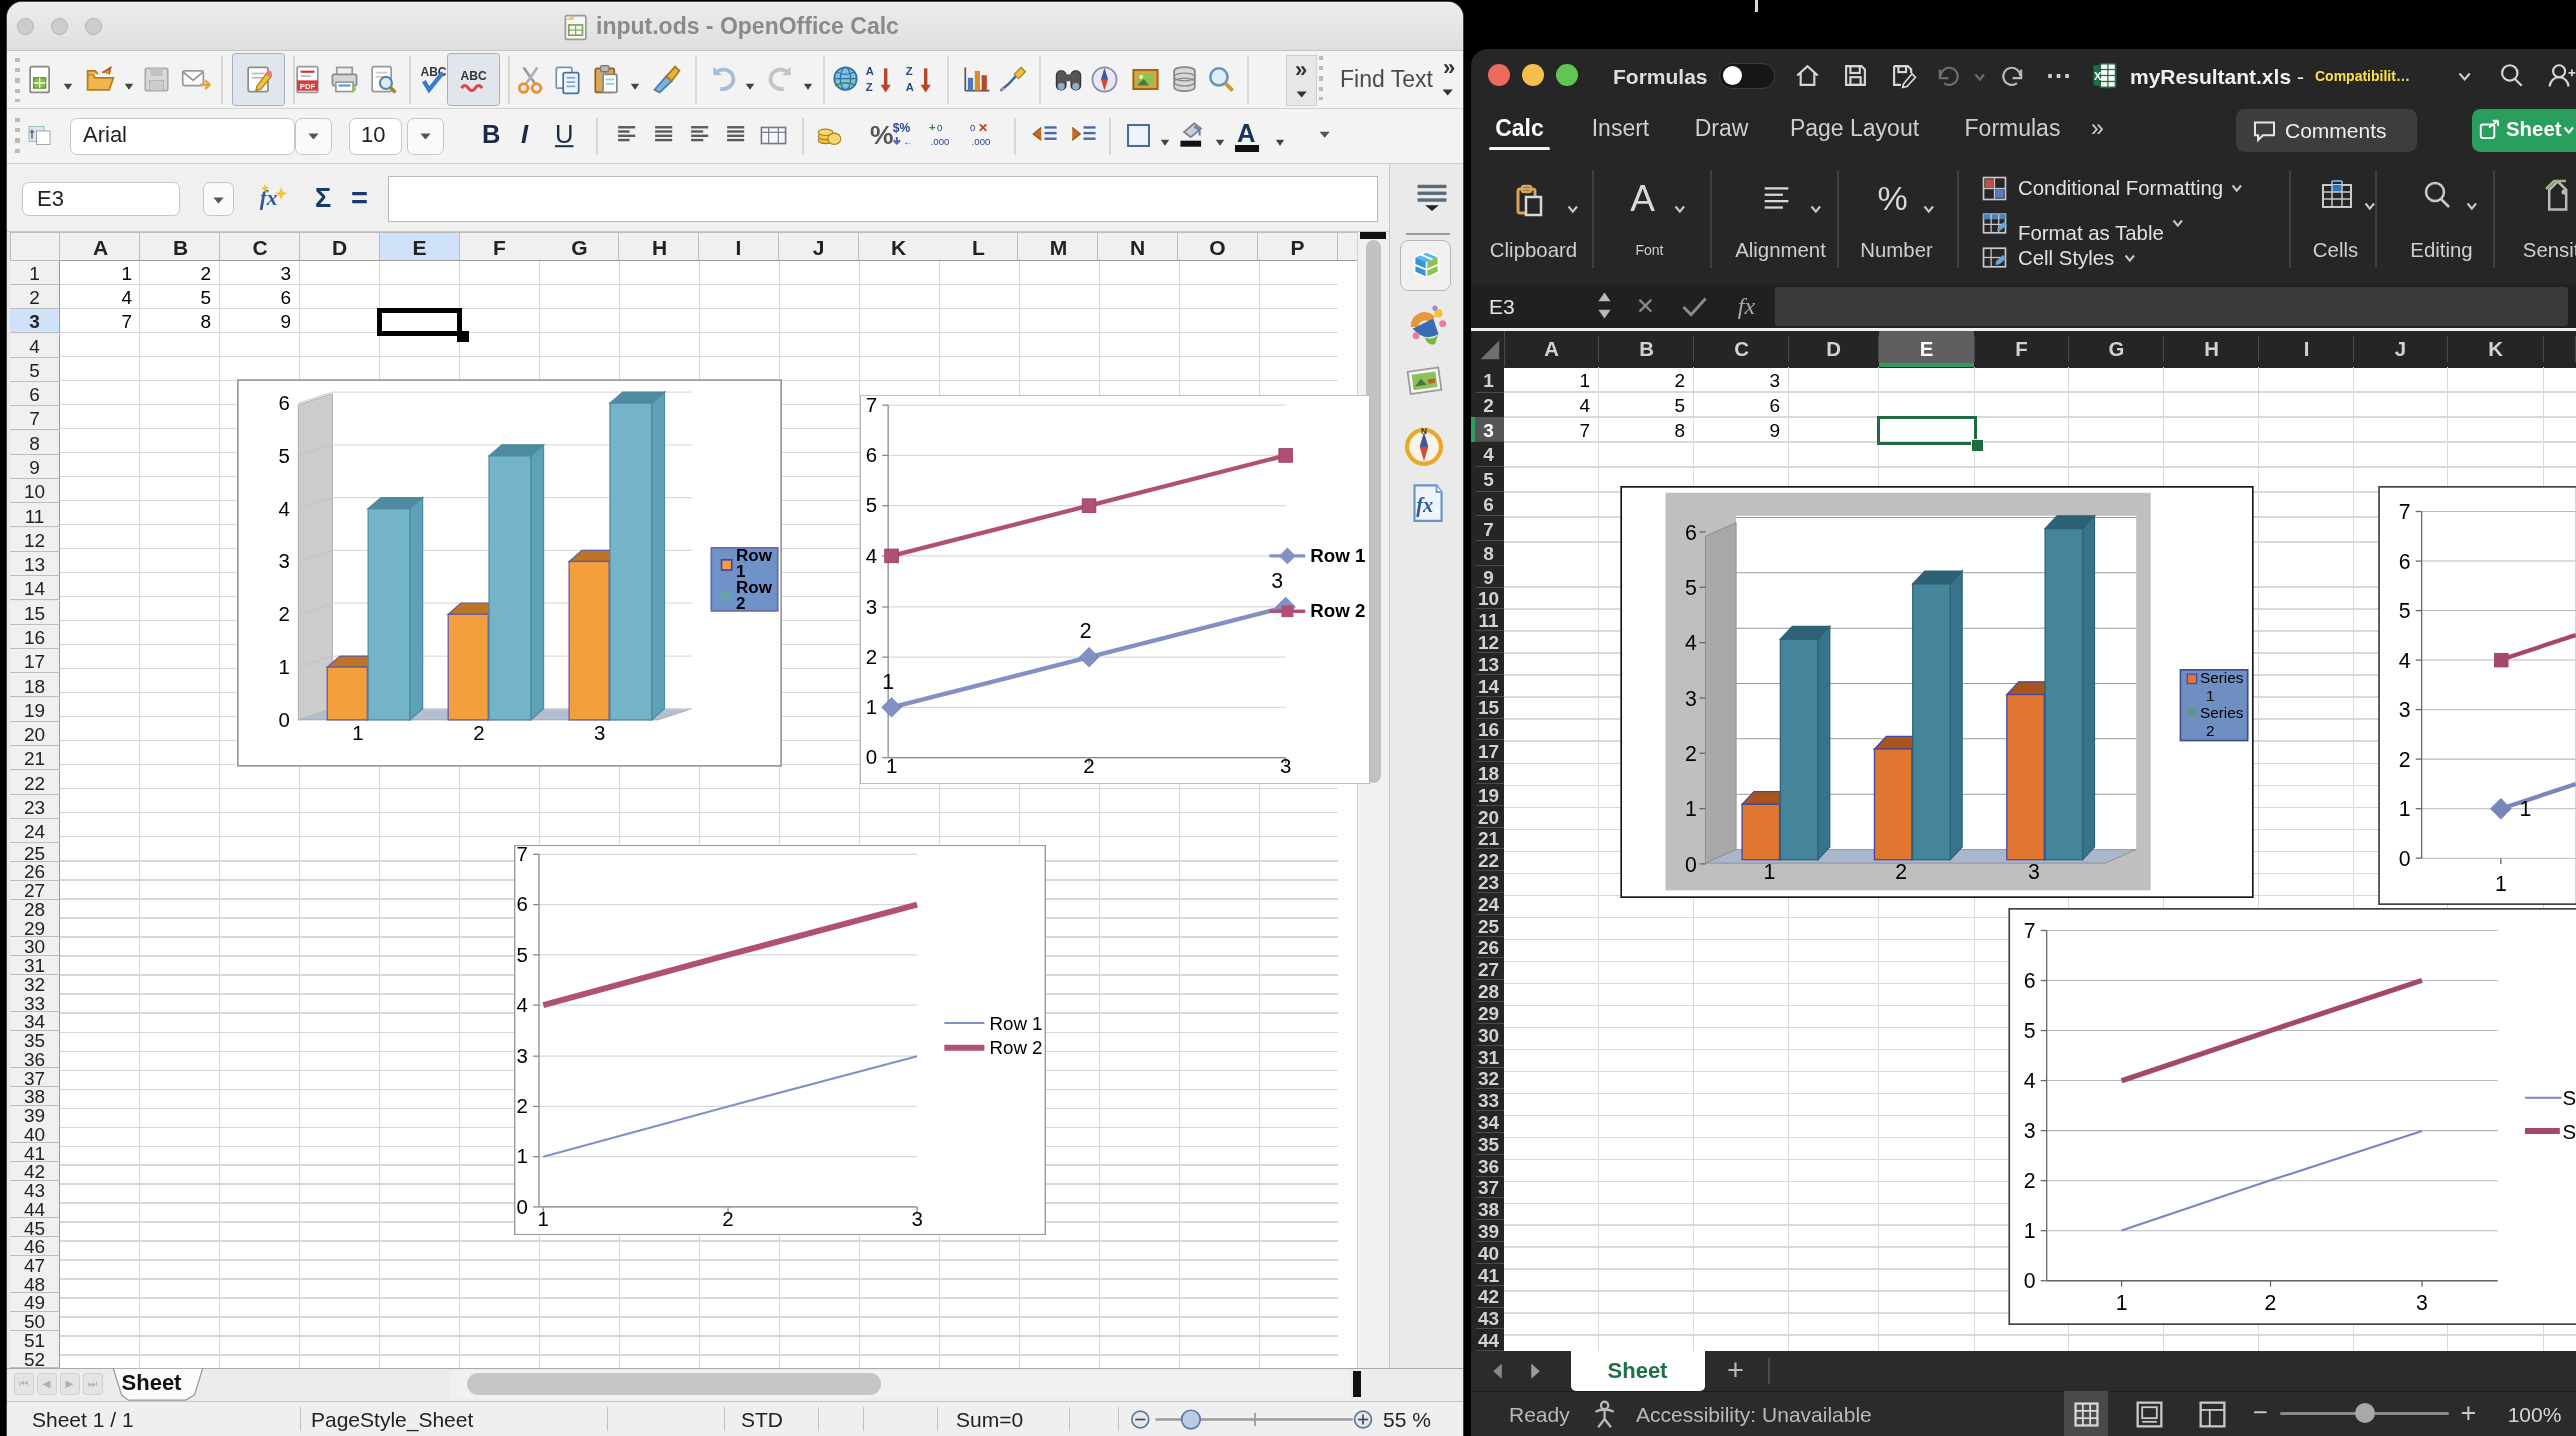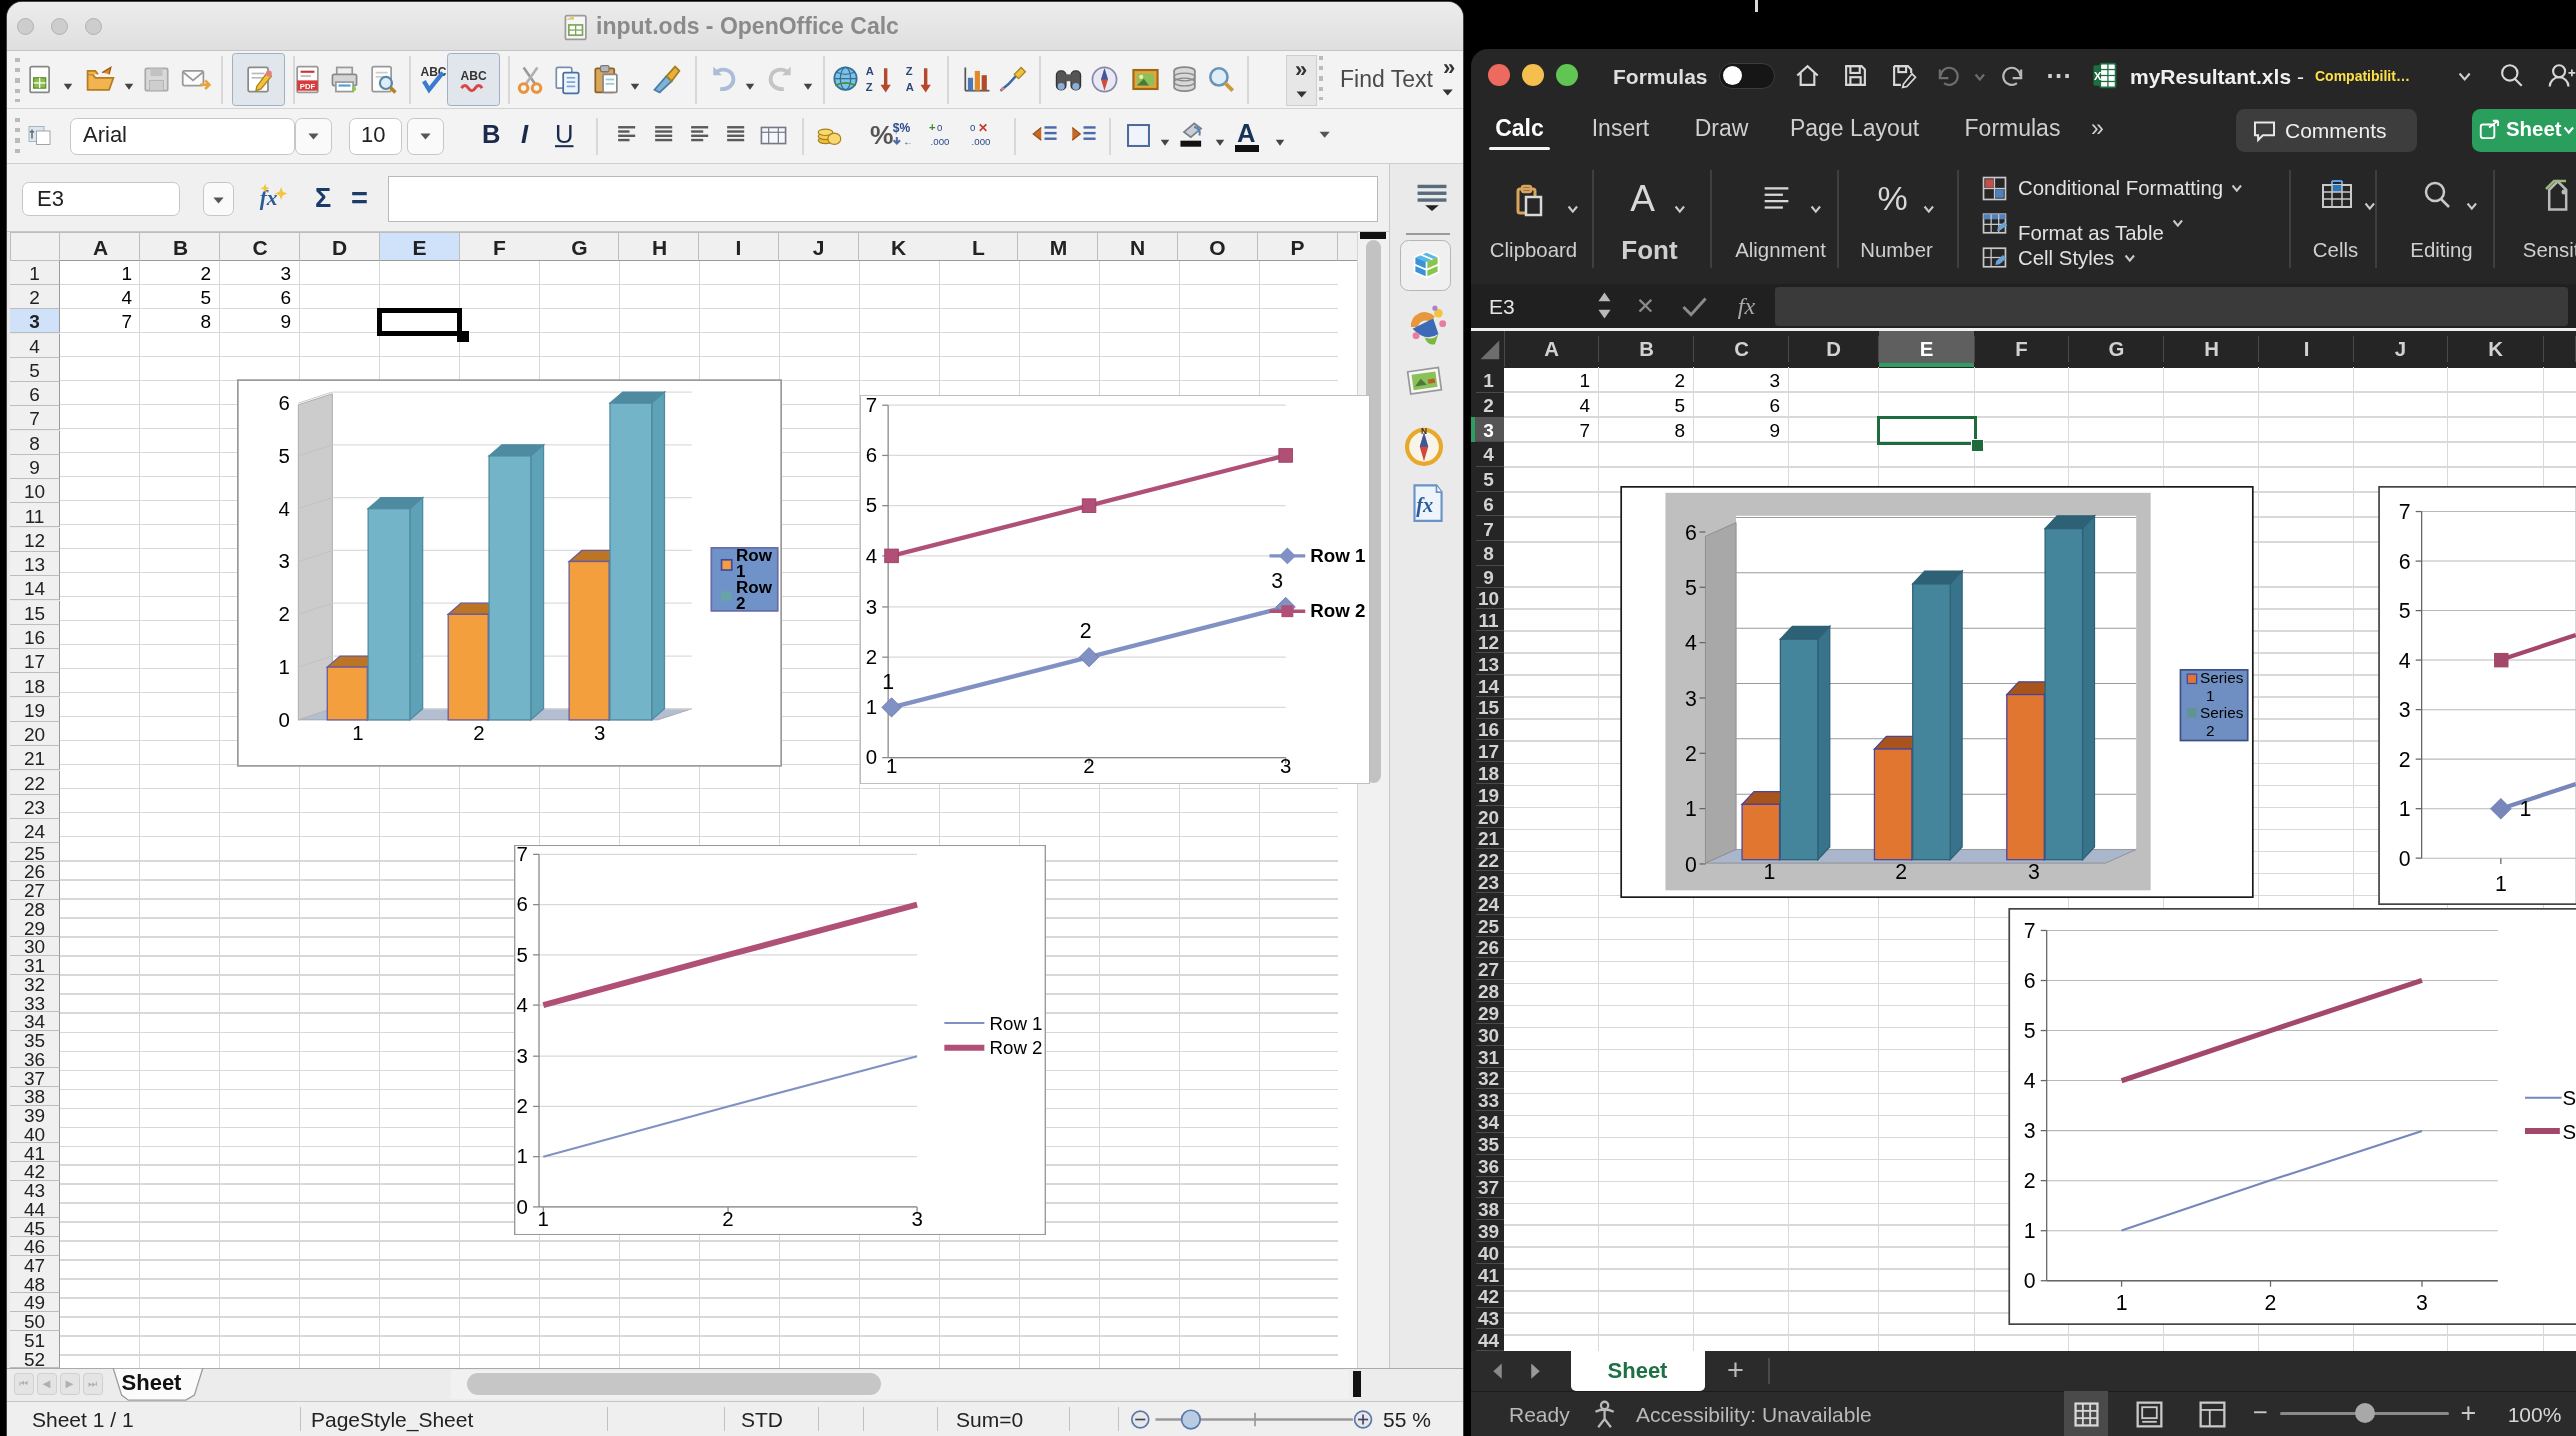--- a/index.html
+++ b/index.html
@@ -808,21 +808,21 @@
     <rect x="14" y="14" width="15" height="18" fill="#262626" stroke="#d8d8d8" stroke-width="2.5"></rect>
   </svg>
 <svg style="position:absolute;left:1566px;top:204px" width="13.6" height="10.2" viewBox="0 0 16 12">
     <path d="M3 3 L8 9 L13 3" fill="none" stroke="#c9c9c9" stroke-width="2.5"></path>
   </svg>
 <div style="position:absolute;left:1278px;width:511px;text-align:center;top:250px;transform:translateY(-50%);font-size:20.4px;color:#cfcfcf;font-weight:400;white-space:nowrap;line-height:1;">Clipboard</div>
 <div style="position:absolute;left:1387px;width:511px;text-align:center;top:198px;transform:translateY(-50%);font-size:37px;color:#d8d8d8;font-weight:400;white-space:nowrap;line-height:1;">A</div>
 <svg style="position:absolute;left:1673px;top:204px" width="13.6" height="10.2" viewBox="0 0 16 12">
     <path d="M3 3 L8 9 L13 3" fill="none" stroke="#c9c9c9" stroke-width="2.5"></path>
   </svg>
-<div style="position:absolute;left:1394px;width:511px;text-align:center;top:250px;transform:translateY(-50%);font-size:26px;color:#cfcfcf;font-weight:700;white-space:nowrap;line-height:1;">Font</div>
+<div style="position:absolute;left:1394px;width:511px;text-align:center;top:250px;transform:translateY(-50%);font-size:14px;color:#cfcfcf;font-weight:400;white-space:nowrap;line-height:1;">Font</div>
 <svg style="position:absolute;left:1761px;top:182px" width="31" height="31" viewBox="0 0 34 34">
     <line x1="4" y1="7" x2="30" y2="7" stroke="#d8d8d8" stroke-width="2.5"></line>
     <line x1="4" y1="14" x2="24" y2="14" stroke="#d8d8d8" stroke-width="2.5"></line>
     <line x1="4" y1="21" x2="30" y2="21" stroke="#d8d8d8" stroke-width="2.5"></line>
     <line x1="4" y1="28" x2="24" y2="28" stroke="#d8d8d8" stroke-width="2.5"></line>
   </svg>
 <svg style="position:absolute;left:1809px;top:204px" width="13.6" height="10.2" viewBox="0 0 16 12">
     <path d="M3 3 L8 9 L13 3" fill="none" stroke="#c9c9c9" stroke-width="2.5"></path>
   </svg>
 <div style="position:absolute;left:1525px;width:511px;text-align:center;top:250px;transform:translateY(-50%);font-size:20.4px;color:#cfcfcf;font-weight:400;white-space:nowrap;line-height:1;">Alignment</div>

